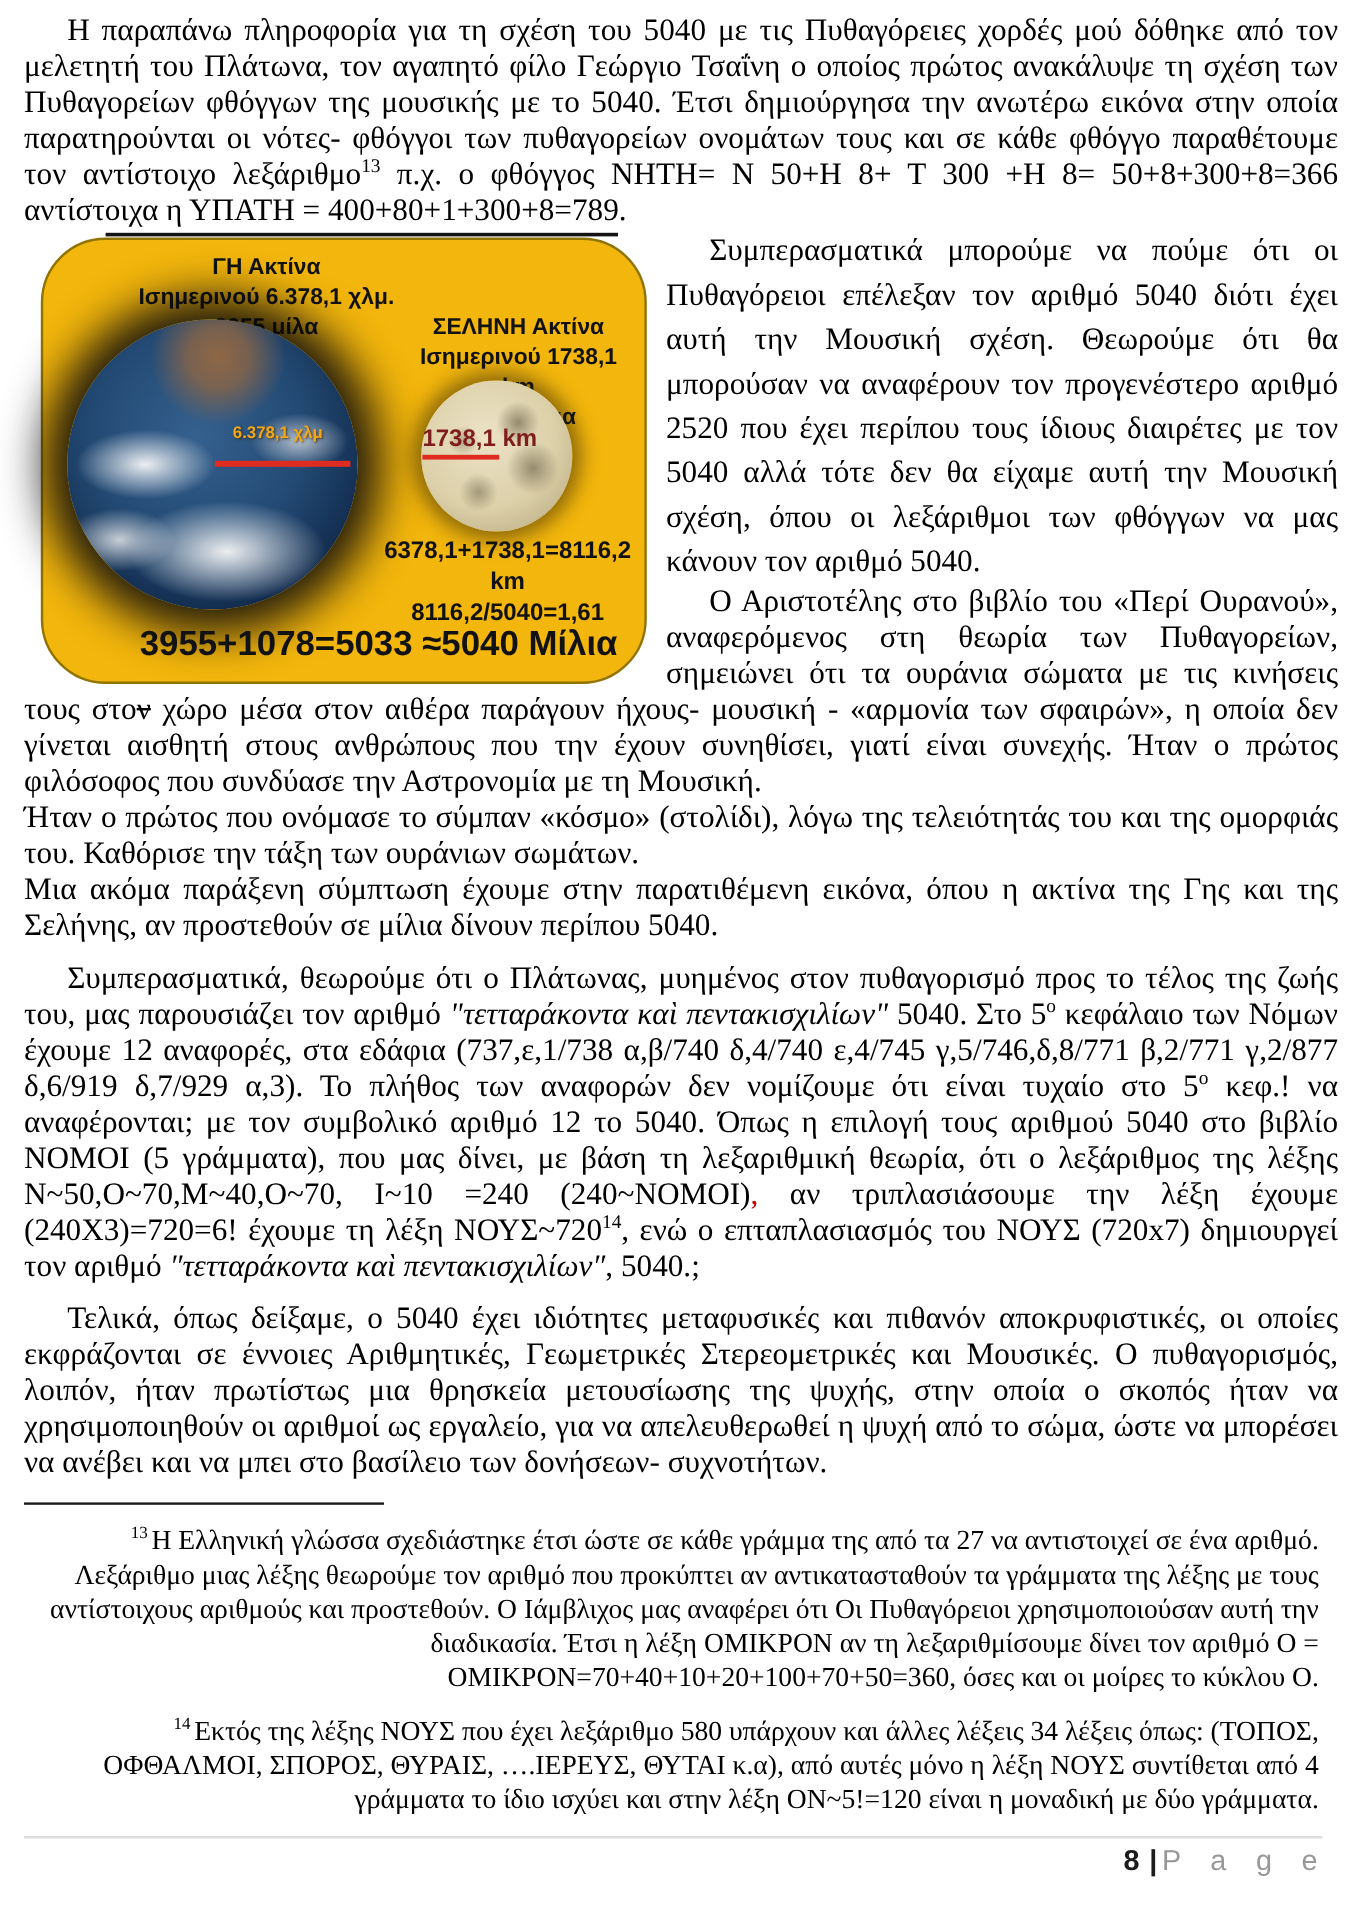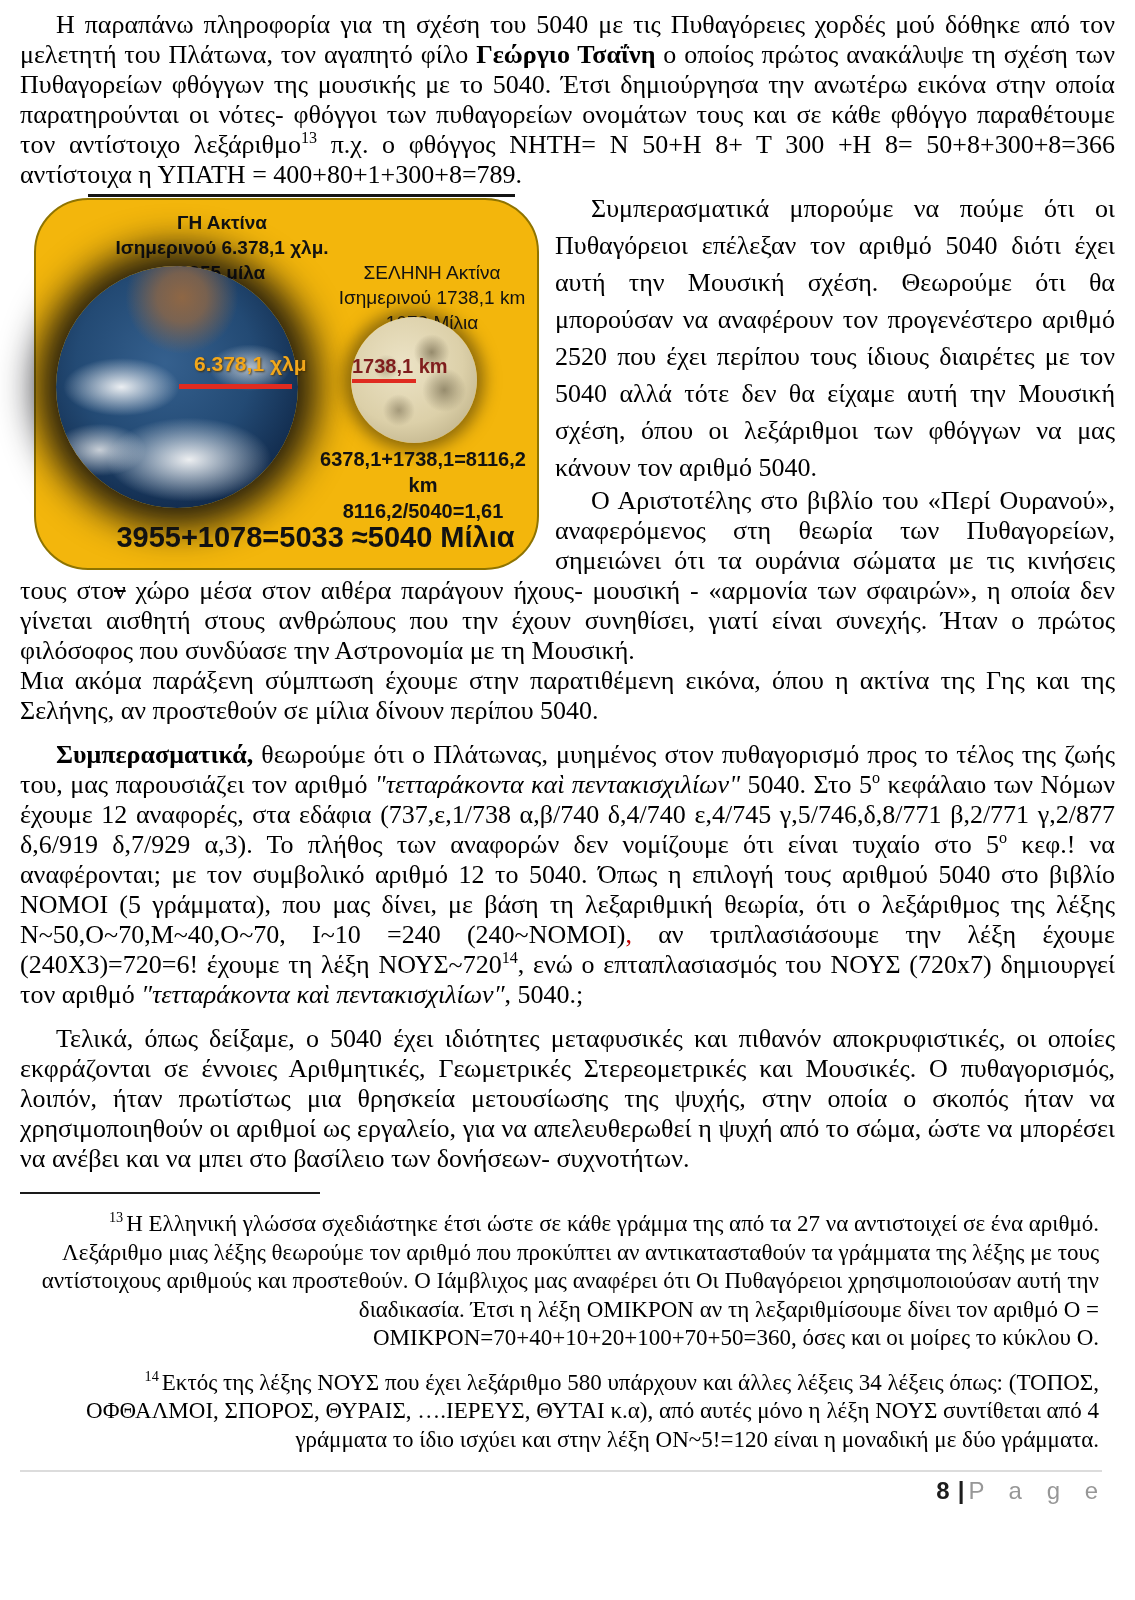--- a/index.html
+++ b/index.html
@@ -5,39 +5,39 @@
   html,body{margin:0;padding:0;}
   body{
     width:1135px;height:1600px;background:#ffffff;color:#000;
     font-family:"Liberation Serif", serif;overflow:hidden;
   }
   .page{padding:10px 20px 0 20px;}
   .body-text{font-size:26px;line-height:30px;text-align:justify;margin:0;}
   .indent{text-indent:36px;}
   .gap-top{margin-top:14px;}
   .colA{line-height:37px;}
-  b{font-weight:bold;}
+  b{font-weight:normal;}
   sup{font-size:0.62em;vertical-align:super;line-height:0;}
   .strike{text-decoration:line-through;}
   .red{color:#C00000;}
   i{font-style:italic;}
 
   
   .figure{
     float:left;position:relative;box-sizing:border-box;
     width:505px;height:372px;margin:8px 16px 6px 14px;
     background:#F3B60C;border:2px solid #8F7400;border-radius:54px;
     font-family:"Liberation Sans", sans-serif;
     padding-left:18px;
   }
   .figure-top-edge{position:absolute;top:-6px;left:52px;right:22px;border-top:3px solid #141414;}
   .earth-caption{position:absolute;top:10px;left:52px;width:268px;text-align:center;
     font-weight:bold;font-size:19px;line-height:25px;color:#121212;}
   .moon-caption{position:absolute;top:60px;left:298px;width:196px;text-align:center;
-    font-weight:normal;font-size:19px;line-height:25px;color:#121212;}
+    font-weight:bold;font-size:19px;line-height:25px;color:#121212;}
   .earth{
     position:absolute;left:20px;top:66px;width:242px;height:242px;border-radius:50%;
     background:
       radial-gradient(circle at 52% 13%, rgba(148,104,66,0.95) 0%, rgba(148,104,66,0.75) 10%, rgba(148,104,66,0) 23%),
       radial-gradient(ellipse 40% 20% at 27% 50%, rgba(252,252,252,0.92) 0%, rgba(252,252,252,0) 60%),
       radial-gradient(ellipse 55% 28% at 55% 80%, rgba(248,248,248,0.95) 0%, rgba(248,248,248,0) 62%),
       radial-gradient(ellipse 28% 16% at 80% 42%, rgba(240,240,240,0.7) 0%, rgba(240,240,240,0) 60%),
       radial-gradient(ellipse 32% 18% at 18% 76%, rgba(242,242,242,0.8) 0%, rgba(242,242,242,0) 60%),
       radial-gradient(circle at 45% 40%, #35608e 0%, #234a74 45%, #122c4e 75%, #0a1e38 100%);
     box-shadow:0 0 36px 20px rgba(8,8,12,0.88);
@@ -47,21 +47,21 @@
     background:
       radial-gradient(circle 18px at 64% 28%, rgba(128,117,88,0.78) 0%, rgba(128,117,88,0) 100%),
       radial-gradient(circle 22px at 74% 58%, rgba(120,110,82,0.7) 0%, rgba(120,110,82,0) 100%),
       radial-gradient(circle 16px at 38% 74%, rgba(125,114,86,0.6) 0%, rgba(125,114,86,0) 100%),
       radial-gradient(circle 13px at 28% 40%, rgba(135,124,95,0.55) 0%, rgba(135,124,95,0) 100%),
       radial-gradient(circle at 42% 38%, #ece3c6 0%, #dcd0a9 55%, #bfb28a 85%, #a3966f 100%);
     box-shadow:0 0 16px 7px rgba(35,28,10,0.5);
   }
   .earth-radius-line{position:absolute;left:143px;top:184px;width:113px;height:5px;background:#E02B20;}
   .earth-radius-label{position:absolute;left:158px;top:152px;width:104px;text-align:left;
-    font-weight:bold;font-size:21px;color:#F2A71B;text-shadow:1px 1px 2px rgba(60,40,0,0.8);white-space:nowrap;}
+    font-weight:bold;font-size:14px;color:#F2A71B;text-shadow:1px 1px 2px rgba(60,40,0,0.8);white-space:nowrap;}
   .moon-radius-label{position:absolute;left:316px;top:155px;font-weight:bold;font-size:20px;color:#7f1d1d;white-space:nowrap;}
   .moon-radius-line{position:absolute;left:316px;top:179px;width:64px;height:4px;background:#E02B20;}
   .figure-calc{position:absolute;left:278px;top:246px;width:218px;text-align:center;
     font-weight:bold;font-size:20px;line-height:26px;color:#121212;}
   .figure-total{position:absolute;left:66px;right:8px;bottom:14px;text-align:center;
     font-weight:bold;font-size:29px;color:#121212;}
 
   
   .heading{clear:both;font-family:"Liberation Sans", sans-serif;font-weight:bold;font-size:28px;
     color:#2222A6;margin:12px 0 0 480px;text-align:center;letter-spacing:1px;}
@@ -103,20 +103,21 @@
       <div>6378,1+1738,1=8116,2 km</div>
       <div>8116,2/5040=1,61</div>
     </div>
     <div class="figure-total">3955+1078=5033 ≈5040 Μίλια</div>
   </div>
 
   <p class="body-text colA indent">Συμπερασματικά μπορούμε να πούμε ότι οι Πυθαγόρειοι επέλεξαν τον αριθμό 5040 διότι έχει αυτή την Μουσική σχέση. Θεωρούμε ότι θα μπορούσαν να αναφέρουν τον προγενέστερο αριθμό 2520 που έχει περίπου τους ίδιους διαιρέτες με τον 5040 αλλά τότε δεν θα είχαμε αυτή την Μουσική σχέση, όπου οι λεξάριθμοι των φθόγγων να μας κάνουν τον αριθμό 5040.</p>
 
   <p class="body-text indent"><span>Ο Αριστοτέλης στο βιβλίο του «Περί Ουρανού», αναφερόμενος στη θεωρία των Πυθαγορείων, σημειώνει ότι τα ουράνια σώματα με τις κινήσεις τους στο</span><span class="strike">ν</span><span> χώρο μέσα στον αιθέρα παράγουν ήχους- μουσική - «αρμονία των σφαιρών», η οποία δεν γίνεται αισθητή στους ανθρώπους που την έχουν συνηθίσει, γιατί είναι συνεχής. Ήταν ο πρώτος φιλόσοφος που συνδύασε την Αστρονομία με τη Μουσική.</span></p>
 
+  <p class="body-text">Ήταν ο πρώτος που ονόμασε το σύμπαν «κόσμο» (στολίδι), λόγω της τελειότητάς του και της ομορφιάς του. Καθόρισε την τάξη των ουράνιων σωμάτων.</p>
 
   <p class="body-text">Μια ακόμα παράξενη σύμπτωση έχουμε στην παρατιθέμενη εικόνα, όπου η ακτίνα της Γης και της Σελήνης, αν προστεθούν σε μίλια δίνουν περίπου 5040.</p>
 
   <p class="body-text indent gap-top"><b>Συμπερασματικά,</b><span> θεωρούμε ότι ο Πλάτωνας, μυημένος στον πυθαγορισμό προς το τέλος της ζωής του, μας παρουσιάζει τον αριθμό </span><i>"τετταράκοντα καὶ πεντακισχιλίων"</i><span> 5040. Στο 5</span><sup>ο</sup><span> κεφάλαιο των Νόμων έχουμε 12 αναφορές, στα εδάφια (737,ε,1/738 α,β/740 δ,4/740 ε,4/745 γ,5/746,δ,8/771 β,2/771 γ,2/877 δ,6/919 δ,7/929 α,3). Το πλήθος των αναφορών δεν νομίζουμε ότι είναι τυχαίο στο 5</span><sup>ο</sup><span> κεφ.! να αναφέρονται; με τον συμβολικό αριθμό 12 το 5040. Όπως η επιλογή τουϛ αριθμού 5040 στο βιβλίο ΝΟΜΟΙ (5 γράμματα), που μας δίνει, με βάση τη λεξαριθμική θεωρία, ότι ο λεξάριθμος της λέξης Ν~50,Ο~70,Μ~40,Ο~70, Ι~10 =240 (240~ΝΟΜΟΙ)</span><span class="red">,</span><span> αν τριπλασιάσουμε την λέξη έχουμε (240Χ3)=720=6! έχουμε τη λέξη ΝΟΥΣ~720</span><sup>14</sup><span>, ενώ ο επταπλασιασμός του ΝΟΥΣ (720x7) δημιουργεί τον αριθμό </span><i>″τετταράκοντα καὶ πεντακισχιλίων″</i><span>, 5040.;</span></p>
 
   <p class="body-text indent gap-top">Τελικά, όπως δείξαμε, ο 5040 έχει ιδιότητες μεταφυσικές και πιθανόν αποκρυφιστικές, οι οποίες εκφράζονται σε έννοιες Αριθμητικές, Γεωμετρικές  Στερεομετρικές και Μουσικές. Ο πυθαγορισμός, λοιπόν, ήταν πρωτίστως μια θρησκεία μετουσίωσης της ψυχής, στην οποία ο σκοπός ήταν να χρησιμοποιηθούν οι αριθμοί ως εργαλείο, για να απελευθερωθεί η ψυχή από το σώμα, ώστε να μπορέσει να ανέβει και να μπει στο βασίλειο των δονήσεων- συχνοτήτων.</p>
 
 
   <div class="fn-rule"></div>
 

